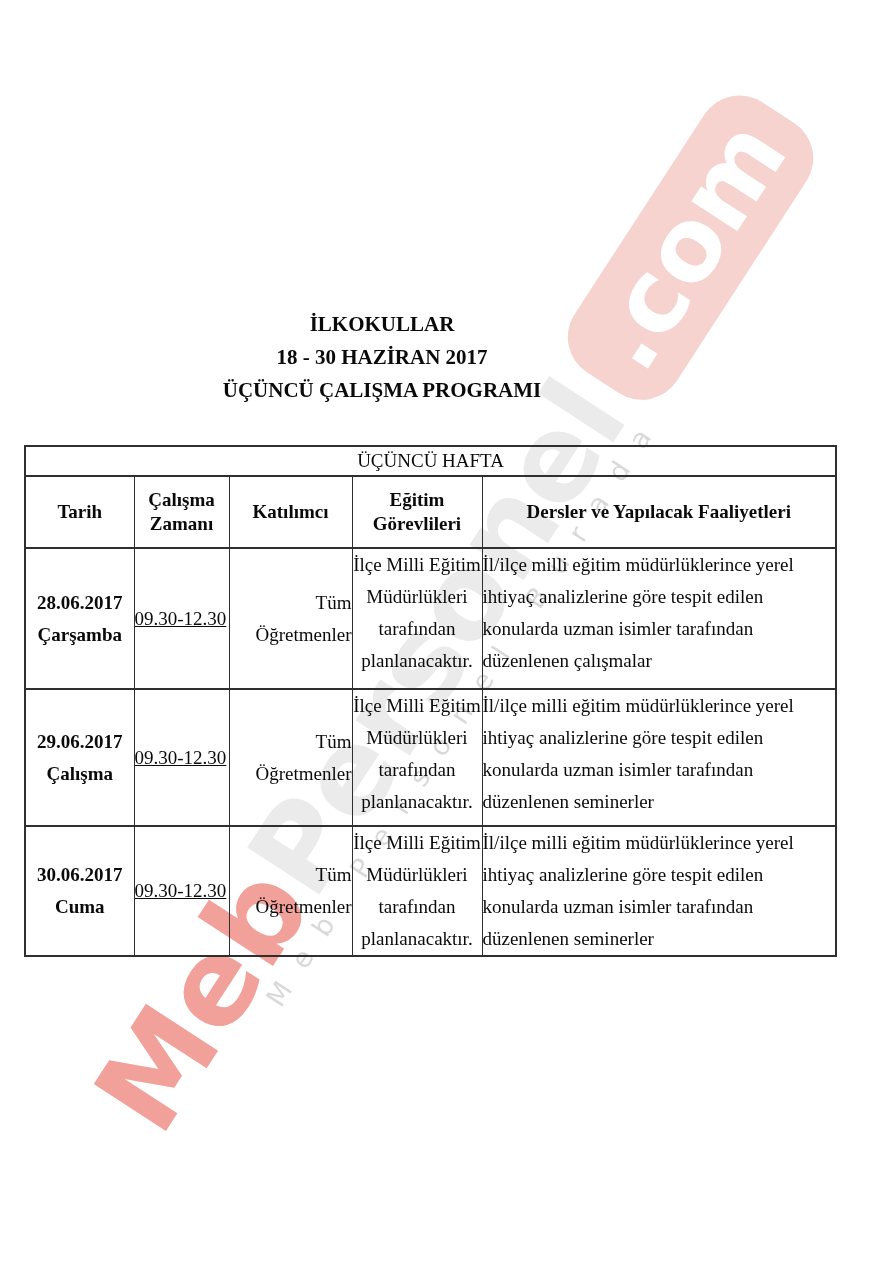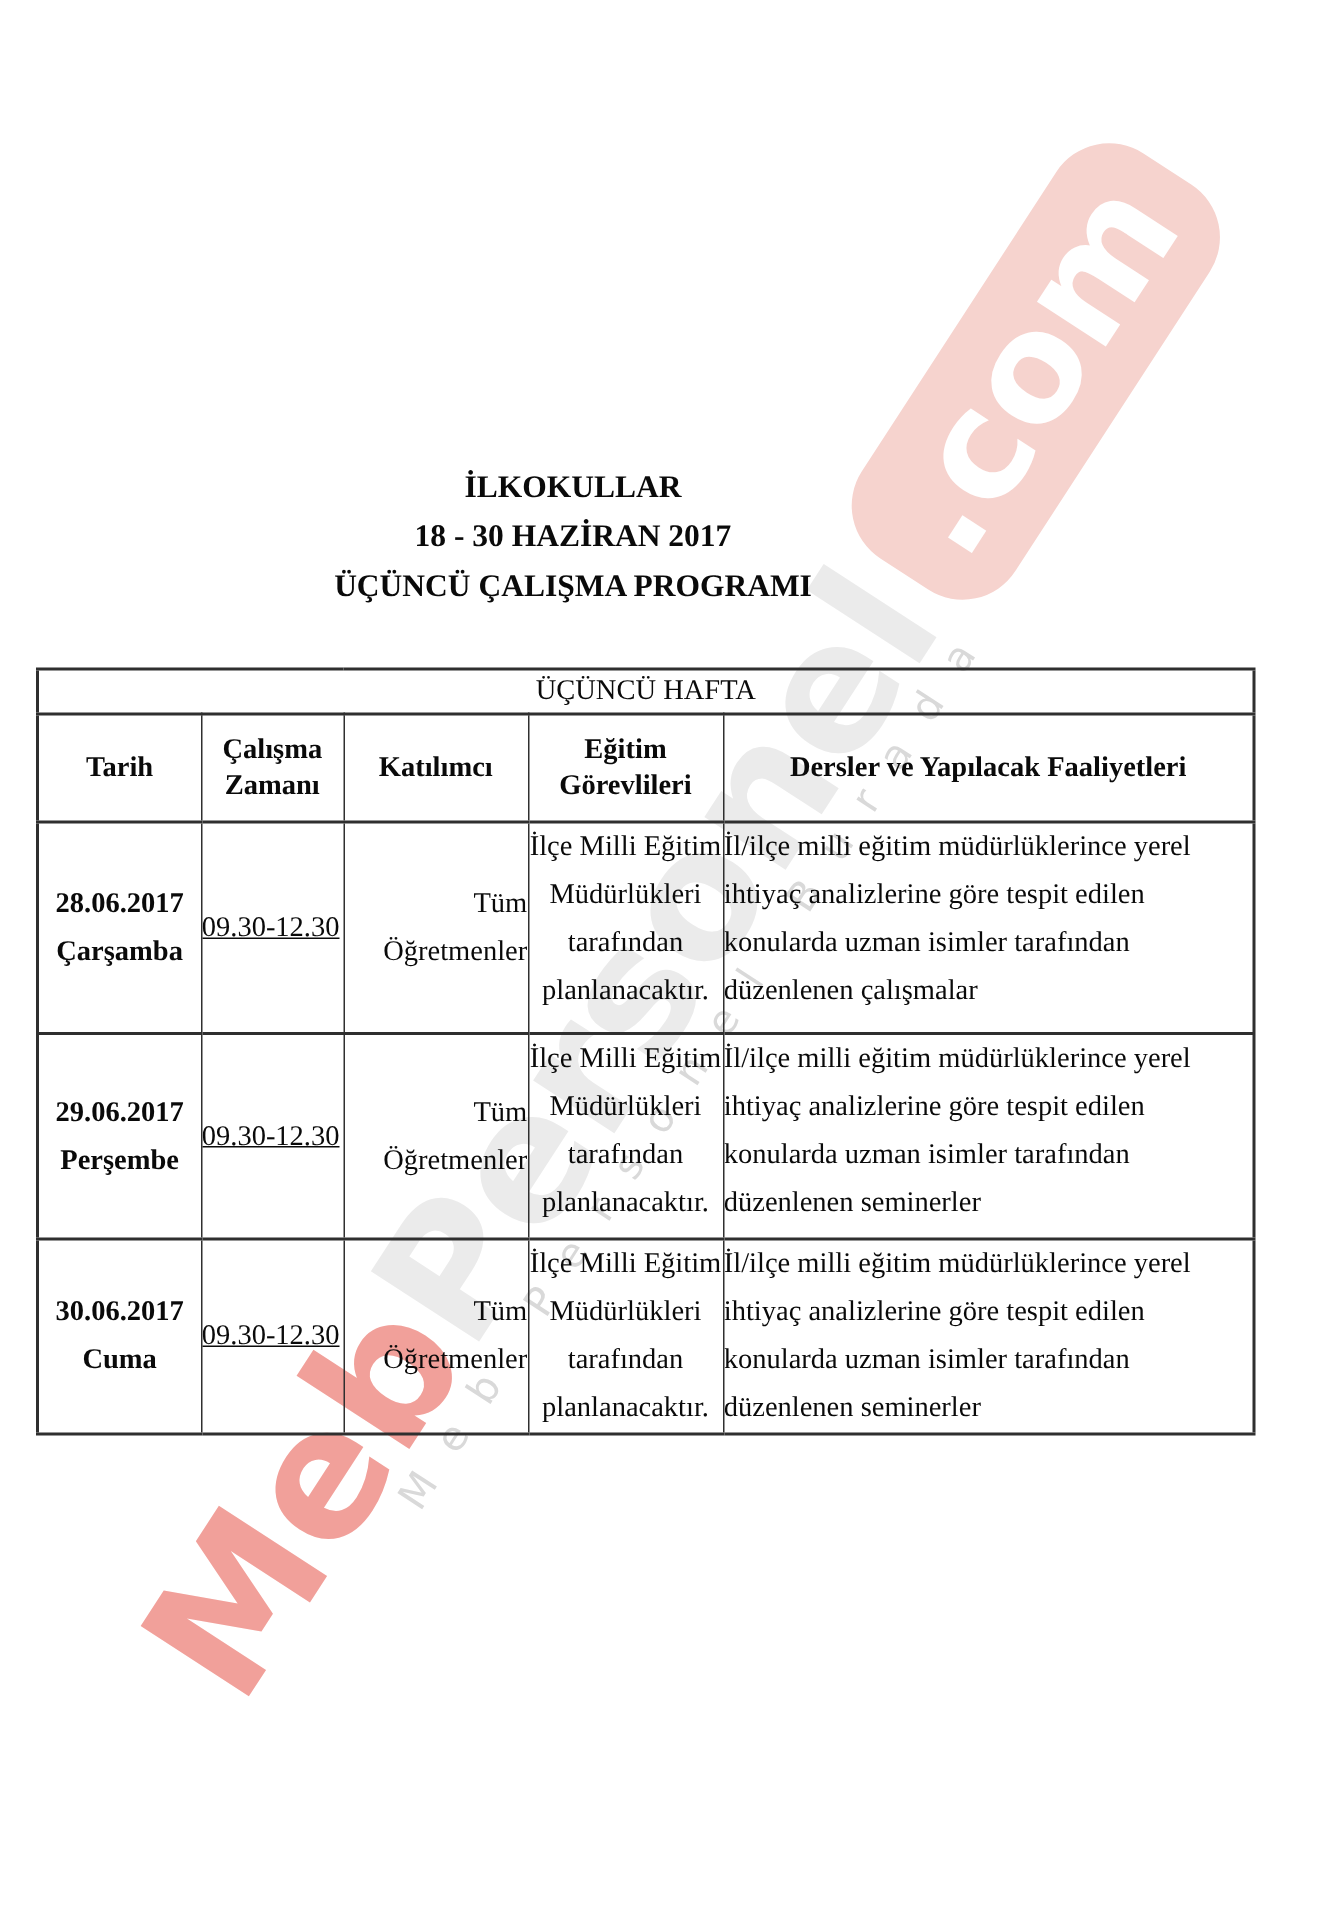--- a/index.html
+++ b/index.html
@@ -191,21 +191,21 @@
 planlanacaktır.</td>
           <td class="cell-activity">İl/ilçe milli eğitim müdürlüklerince yerel
 ihtiyaç analizlerine göre tespit edilen
 konularda uzman isimler tarafından
 düzenlenen çalışmalar</td>
         </tr>
 
         <tr class="data-row-1">
           <td class="cell-date">
             <div>29.06.2017</div>
-            <div>Perşembe</div>
+            <div>Çalışma</div>
           </td>
           <td class="cell-time">09.30-12.30</td>
           <td class="cell-participant">Tüm
 Öğretmenler</td>
           <td class="cell-trainer">İlçe Milli Eğitim
 Müdürlükleri
 tarafından
 planlanacaktır.</td>
           <td class="cell-activity">İl/ilçe milli eğitim müdürlüklerince yerel
 ihtiyaç analizlerine göre tespit edilen

